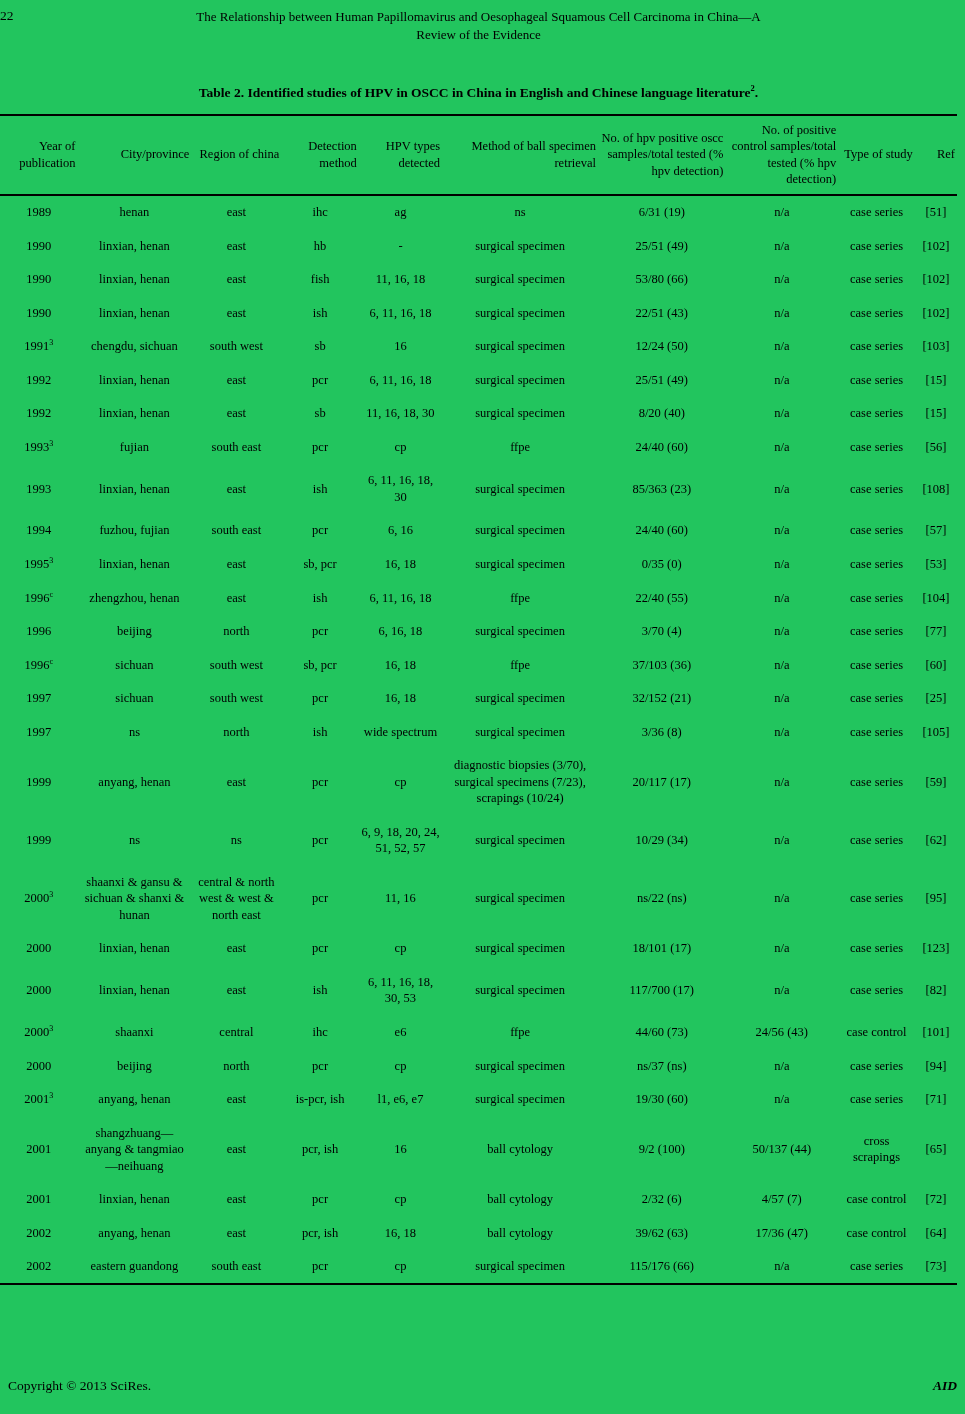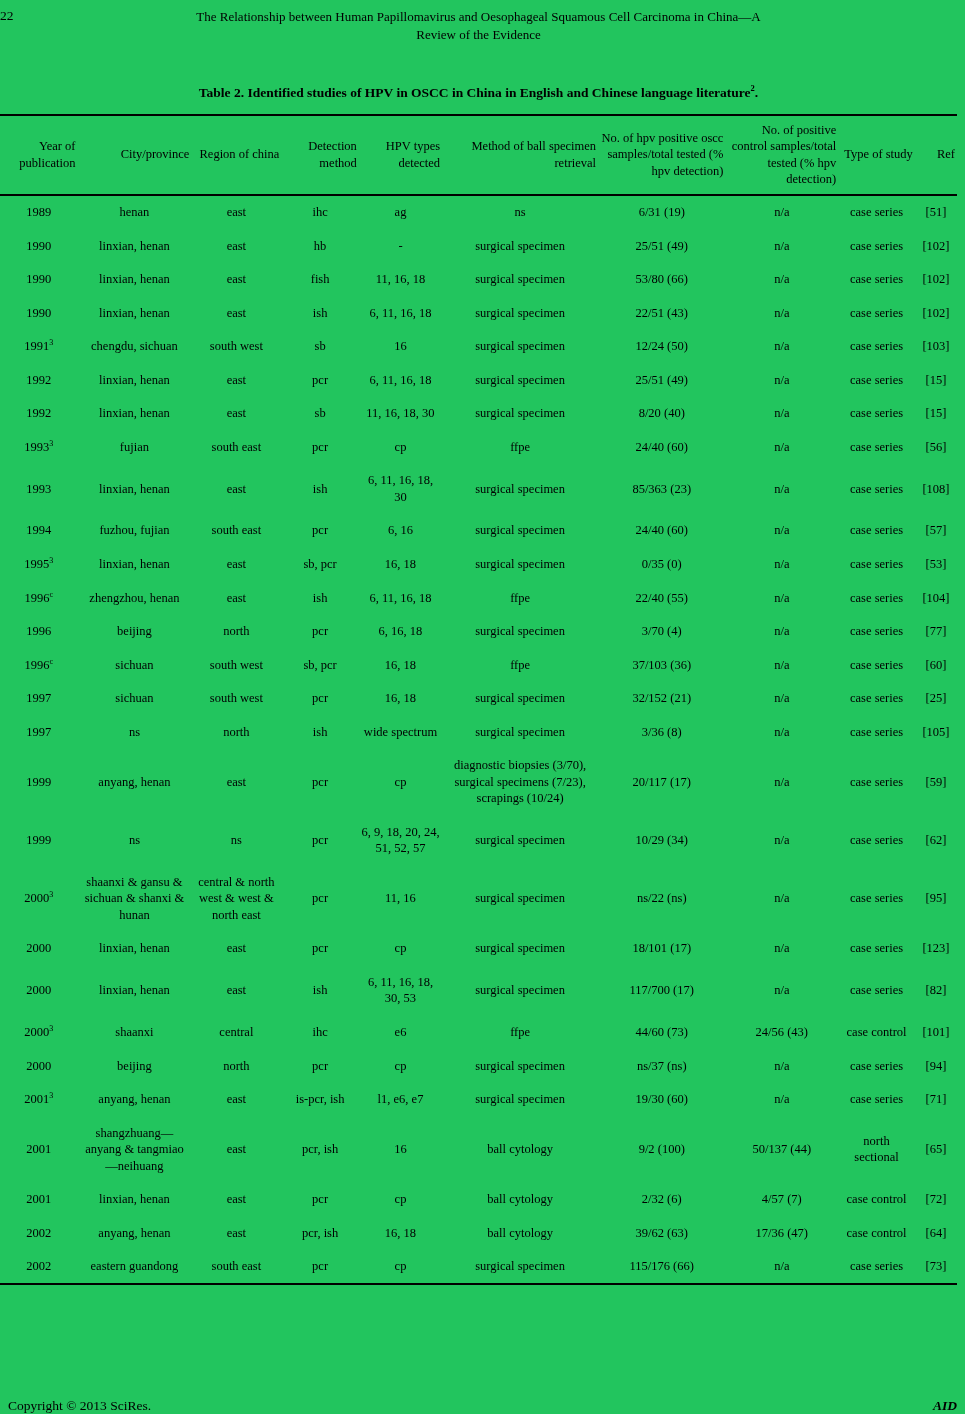--- a/index.html
+++ b/index.html
@@ -57,21 +57,21 @@
     text-align: center;
     vertical-align: middle;
     padding: 8.5px 2px;
     line-height: 1.32;
   }
   table.studies sup { font-size: 8px; }
   .page-footer {
     position: absolute;
     left: 8px;
     right: 8px;
-    bottom: 0;
+    bottom: 20px;
     display: flex;
     justify-content: space-between;
     align-items: baseline;
     font-size: 13.5px;
   }
   .journal-abbrev { font-weight: bold; font-style: italic; }
 </style>
 </head>
 <body>
 
@@ -390,21 +390,21 @@
         </tr>
         <tr>
           <td>2001</td>
           <td>shangzhuang—anyang &amp; tangmiao—neihuang</td>
           <td>east</td>
           <td>pcr, ish</td>
           <td>16</td>
           <td>ball cytology</td>
           <td>9/2 (100)</td>
           <td>50/137 (44)</td>
-          <td>north sectional</td>
+          <td>cross scrapings</td>
           <td>[65]</td>
         </tr>
         <tr>
           <td>2001</td>
           <td>linxian, henan</td>
           <td>east</td>
           <td>pcr</td>
           <td>cp</td>
           <td>ball cytology</td>
           <td>2/32 (6)</td>

